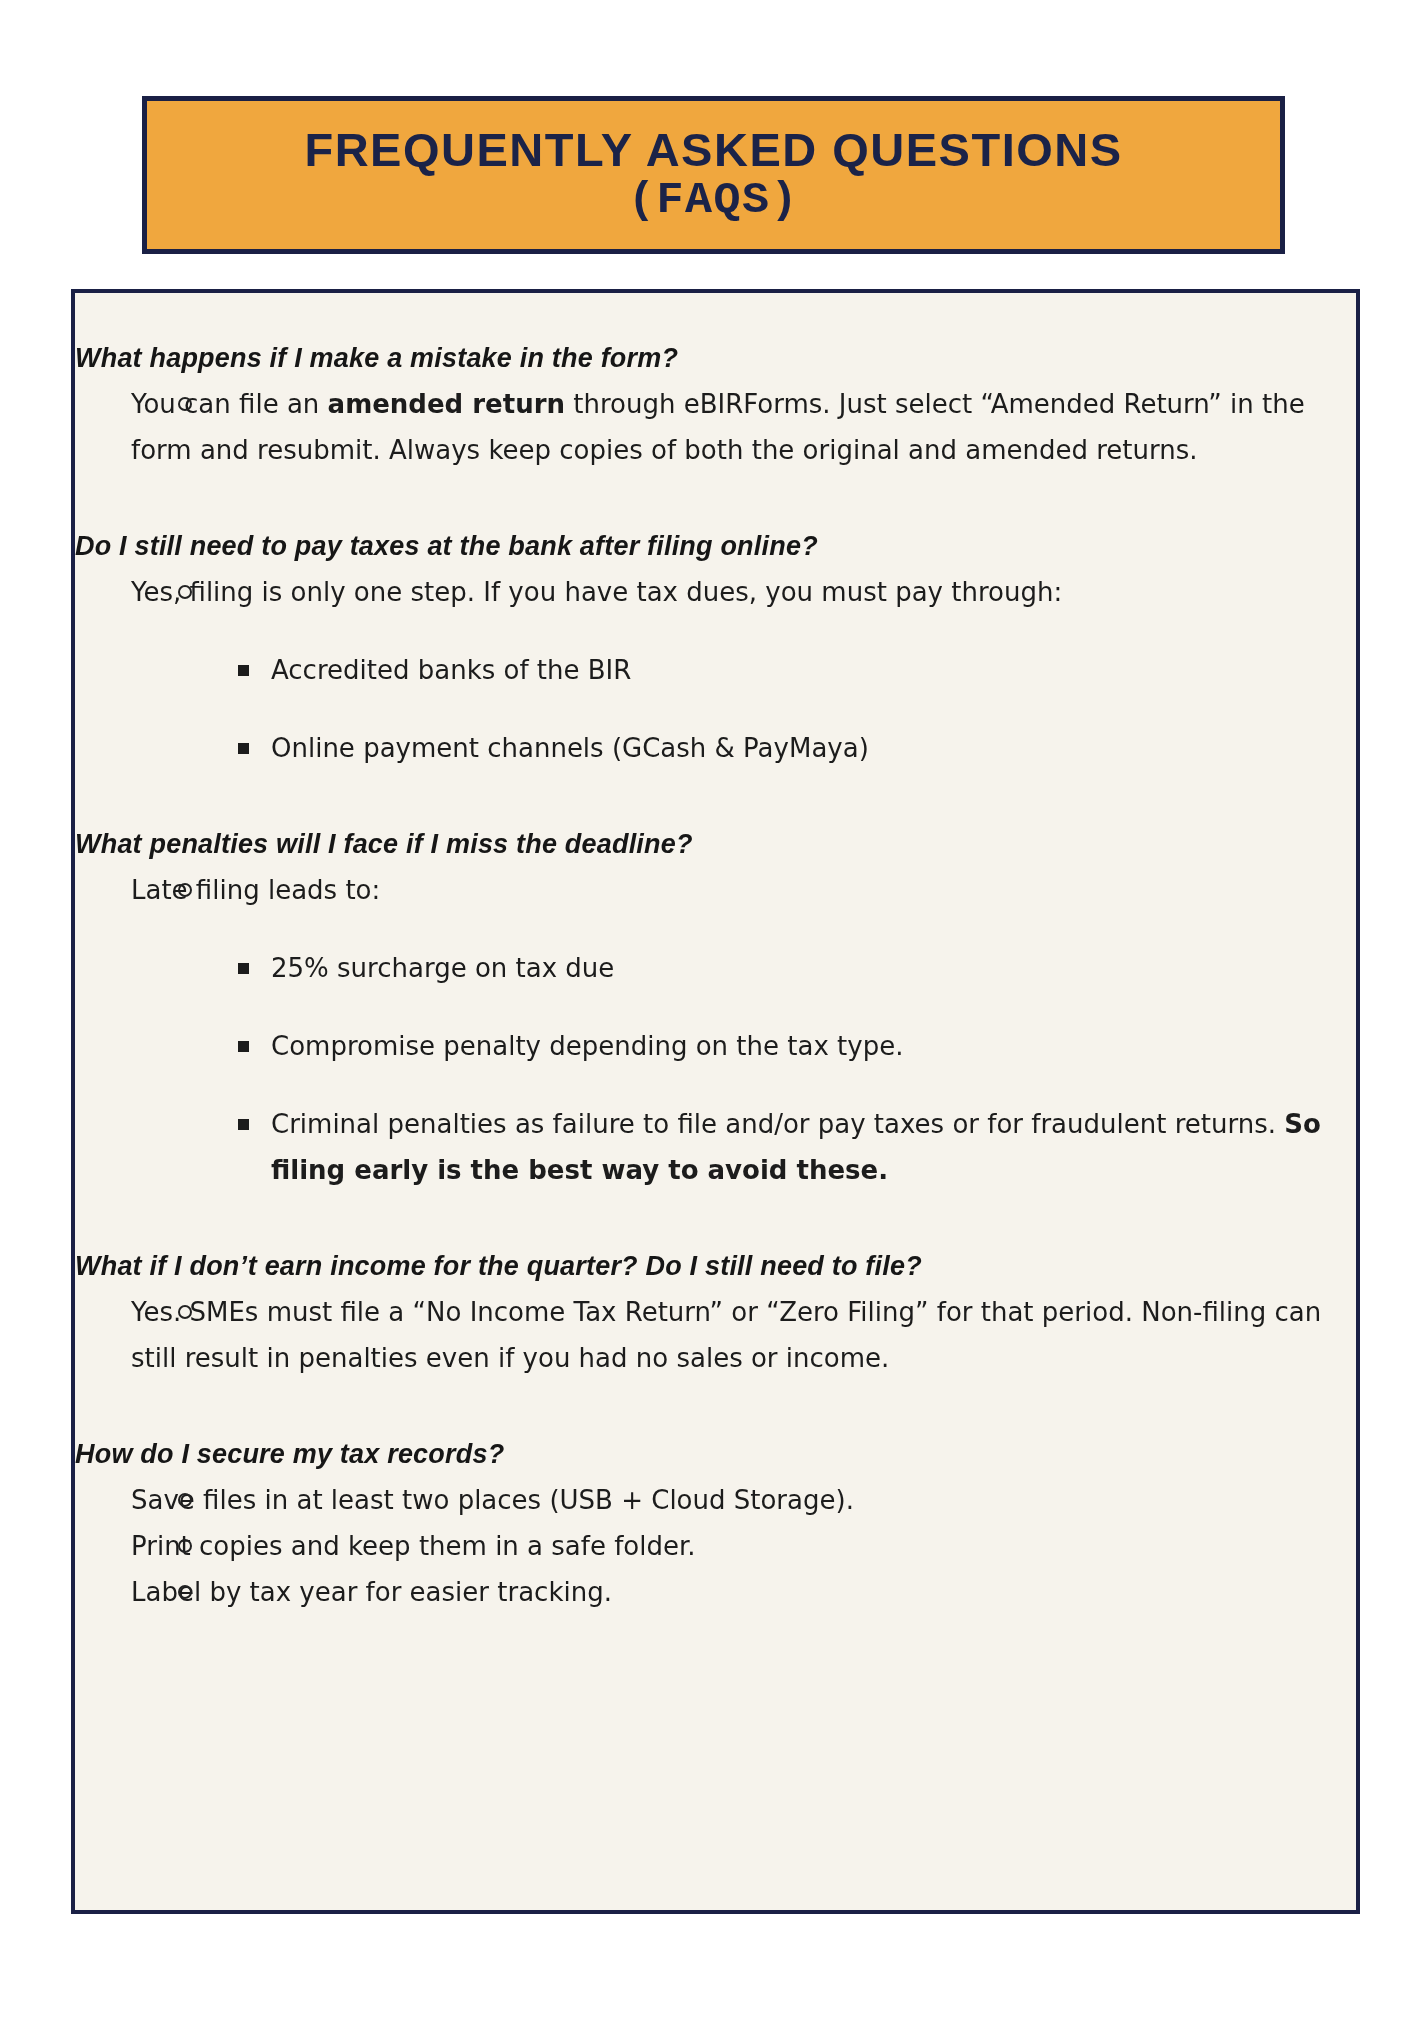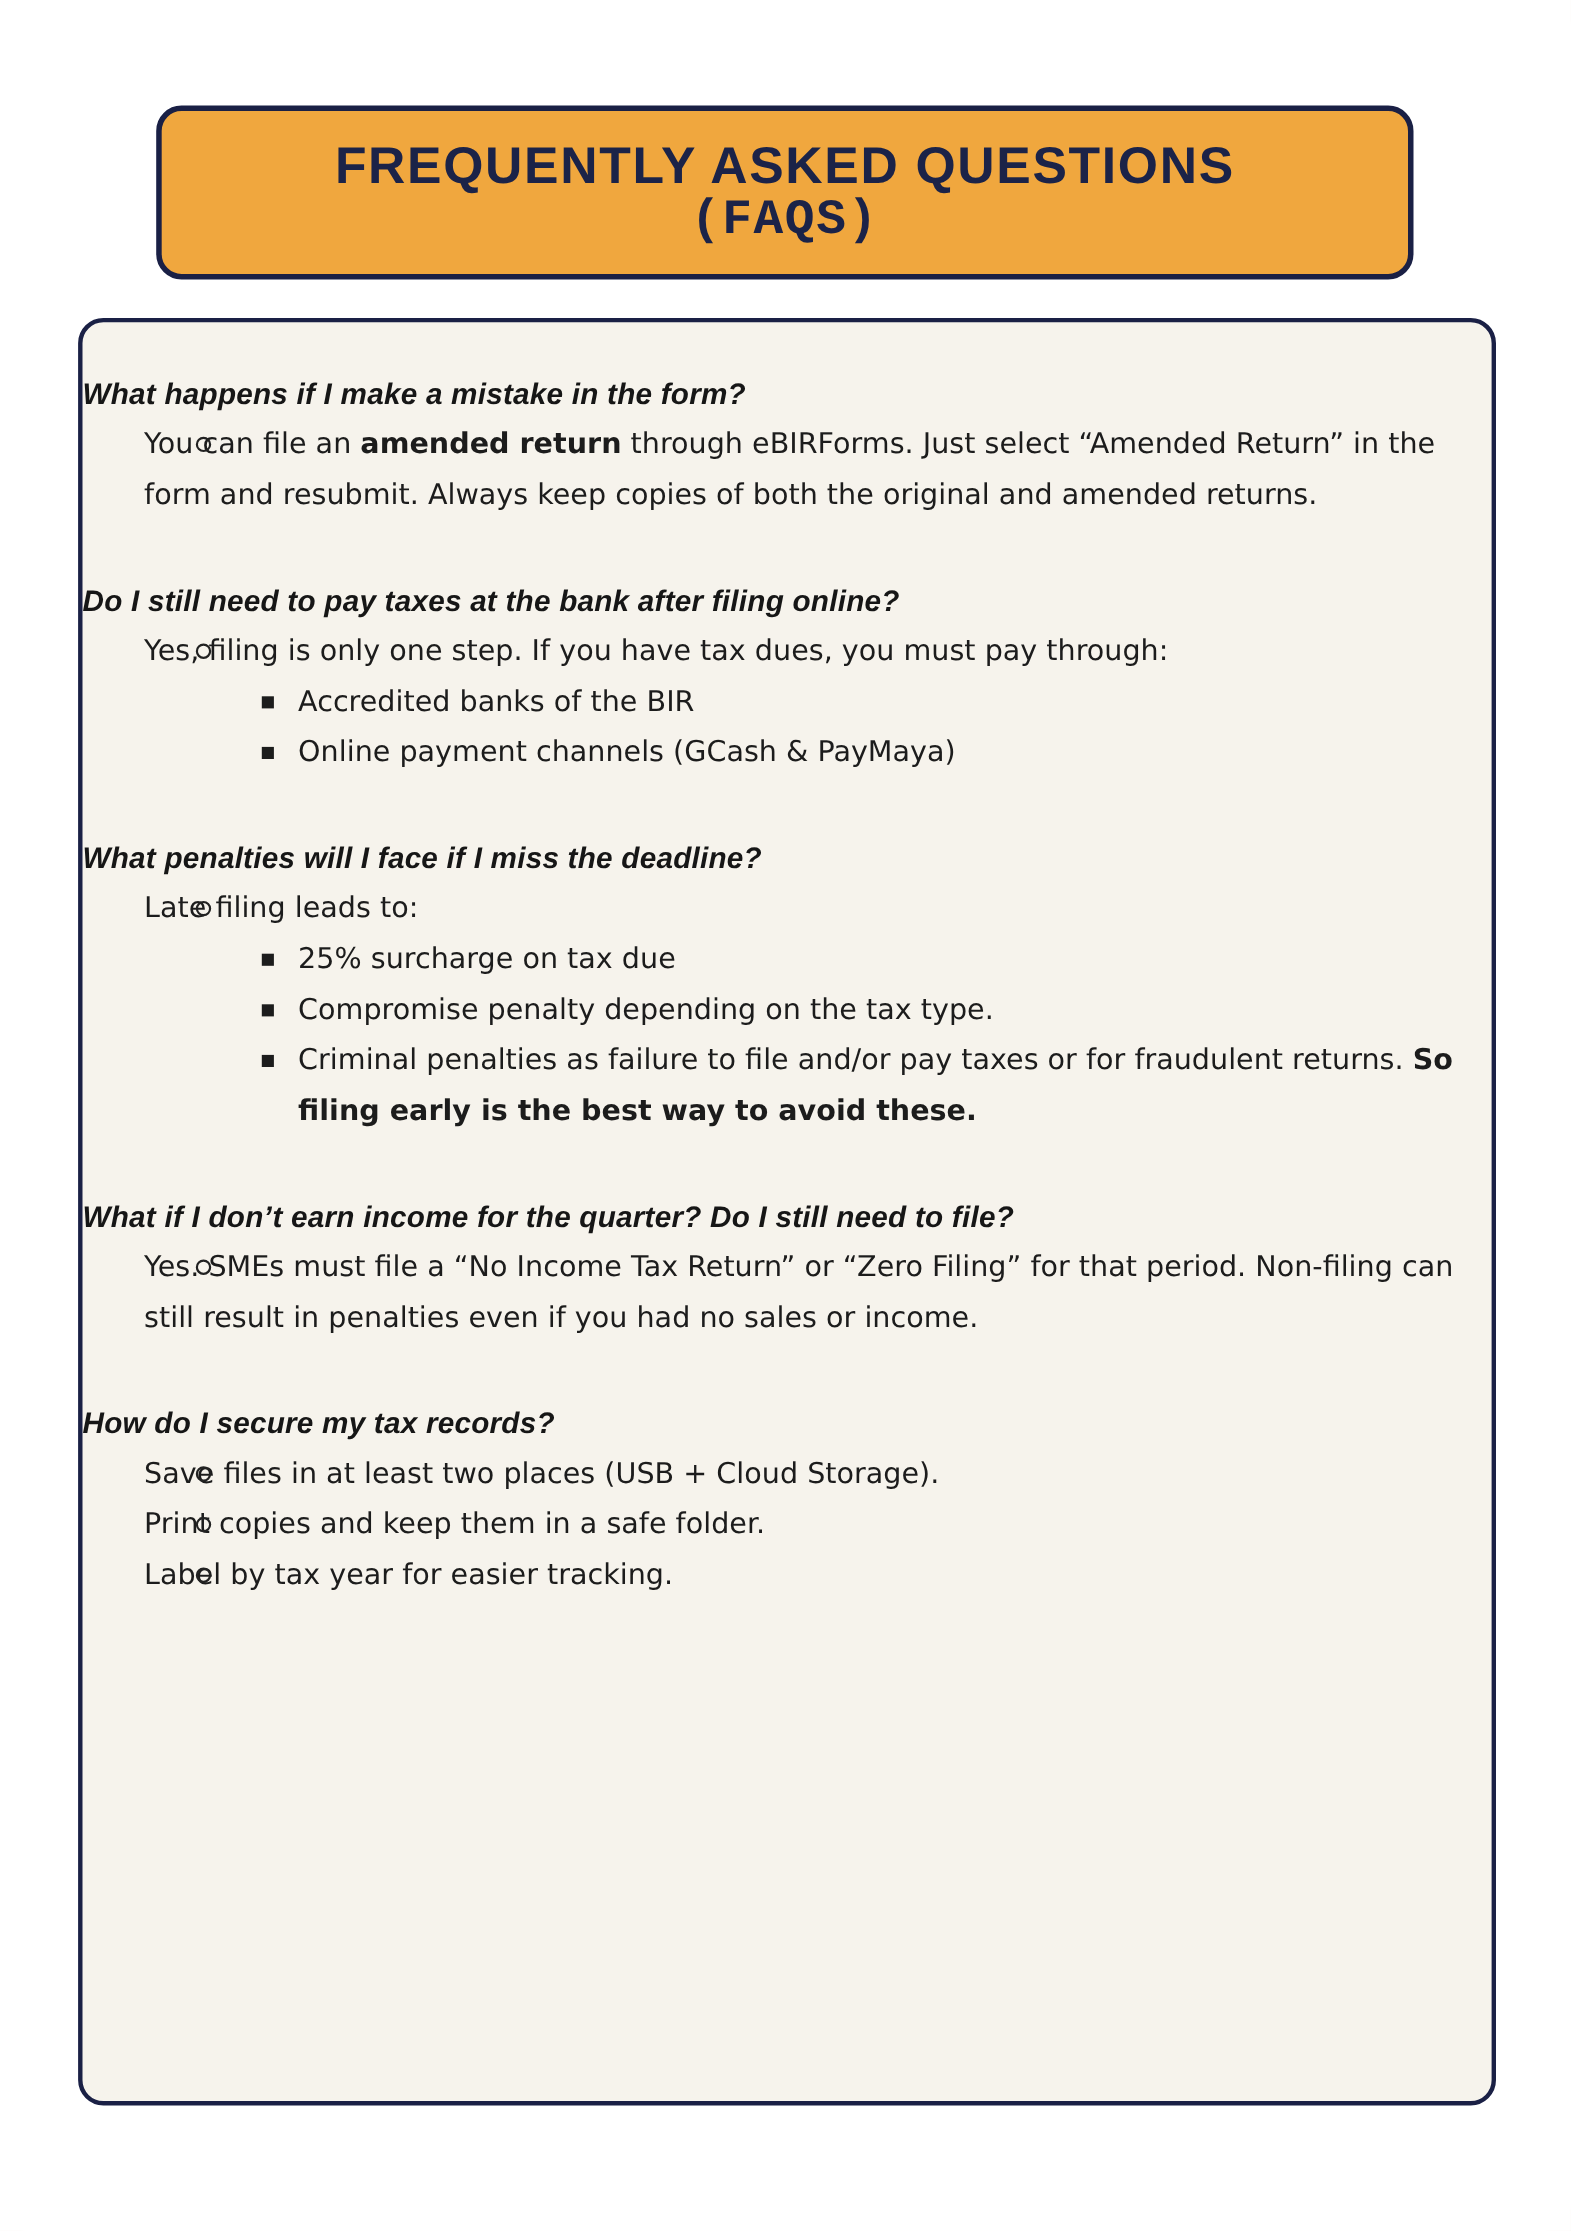--- a/index.html
+++ b/index.html
@@ -1,15 +1,15 @@
 <!DOCTYPE html>
 <html><head>
 <meta charset="utf-8">
 <style>
-  * { margin: 0; padding: 0; box-sizing: border-box; border-radius: 23px; }
+  * { margin: 0; padding: 0; box-sizing: border-box; }
   html, body { background: #ffffff; }
   body {
     width: 1428px;
     height: 2028px;
     position: relative;
     font-family: "DejaVu Sans", sans-serif;
     color: #1a1a1a;
   }
   .banner {
     position: absolute;
@@ -73,21 +73,21 @@
     content: "";
     position: absolute;
     left: 103px;
     top: 16px;
     width: 10px;
     height: 10px;
     border: 2.5px solid #222222;
     border-radius: 50%;
     background: transparent;
   }
-  .b2 { padding-left: 196px; }
+  .b2 { padding-left: 196px; margin-top: 32px; }
   .b2::before {
     content: "";
     position: absolute;
     left: 163px;
     top: 18px;
     width: 11px;
     height: 11px;
     background: #1c1c1c;
   }
   .b1 b, .b2 b, .q b { font-weight: 700; }

